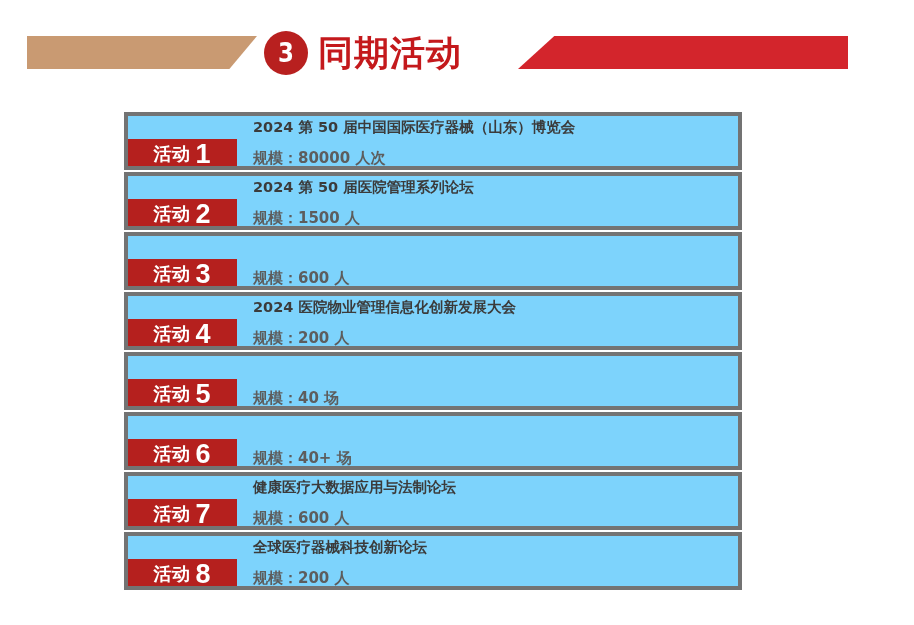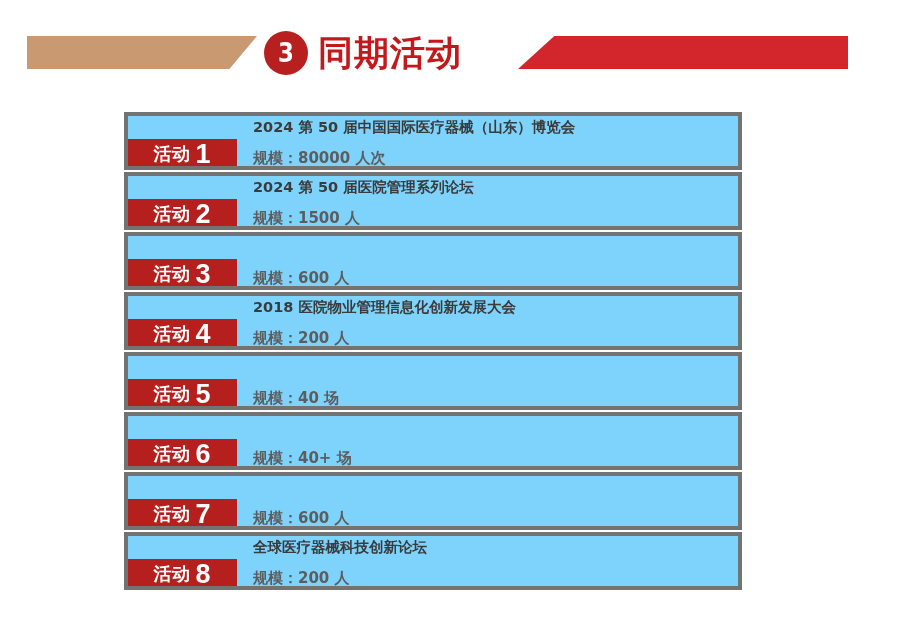--- a/index.html
+++ b/index.html
@@ -204,21 +204,21 @@
       <div class="row-body">
         <div class="row-sub">规模：600 人</div>
       </div>
     </div>
     <div class="row">
       <div class="row-label">
         <span class="lbl-text">活动</span>
         <span class="lbl-num">4</span>
       </div>
       <div class="row-body">
-        <div class="row-title">2018 医院物业管理信息化创新发展大会</div>
+        <div class="row-title">2024 医院物业管理信息化创新发展大会</div>
         <div class="row-sub">规模：200 人</div>
       </div>
     </div>
     <div class="row">
       <div class="row-label">
         <span class="lbl-text">活动</span>
         <span class="lbl-num">5</span>
       </div>
       <div class="row-body">
         <div class="row-sub">规模：40 场</div>
@@ -232,20 +232,21 @@
       <div class="row-body">
         <div class="row-sub">规模：40+ 场</div>
       </div>
     </div>
     <div class="row">
       <div class="row-label">
         <span class="lbl-text">活动</span>
         <span class="lbl-num">7</span>
       </div>
       <div class="row-body">
+        <div class="row-title">健康医疗大数据应用与法制论坛</div>
         <div class="row-sub">规模：600 人</div>
       </div>
     </div>
     <div class="row">
       <div class="row-label">
         <span class="lbl-text">活动</span>
         <span class="lbl-num">8</span>
       </div>
       <div class="row-body">
         <div class="row-title">全球医疗器械科技创新论坛</div>

